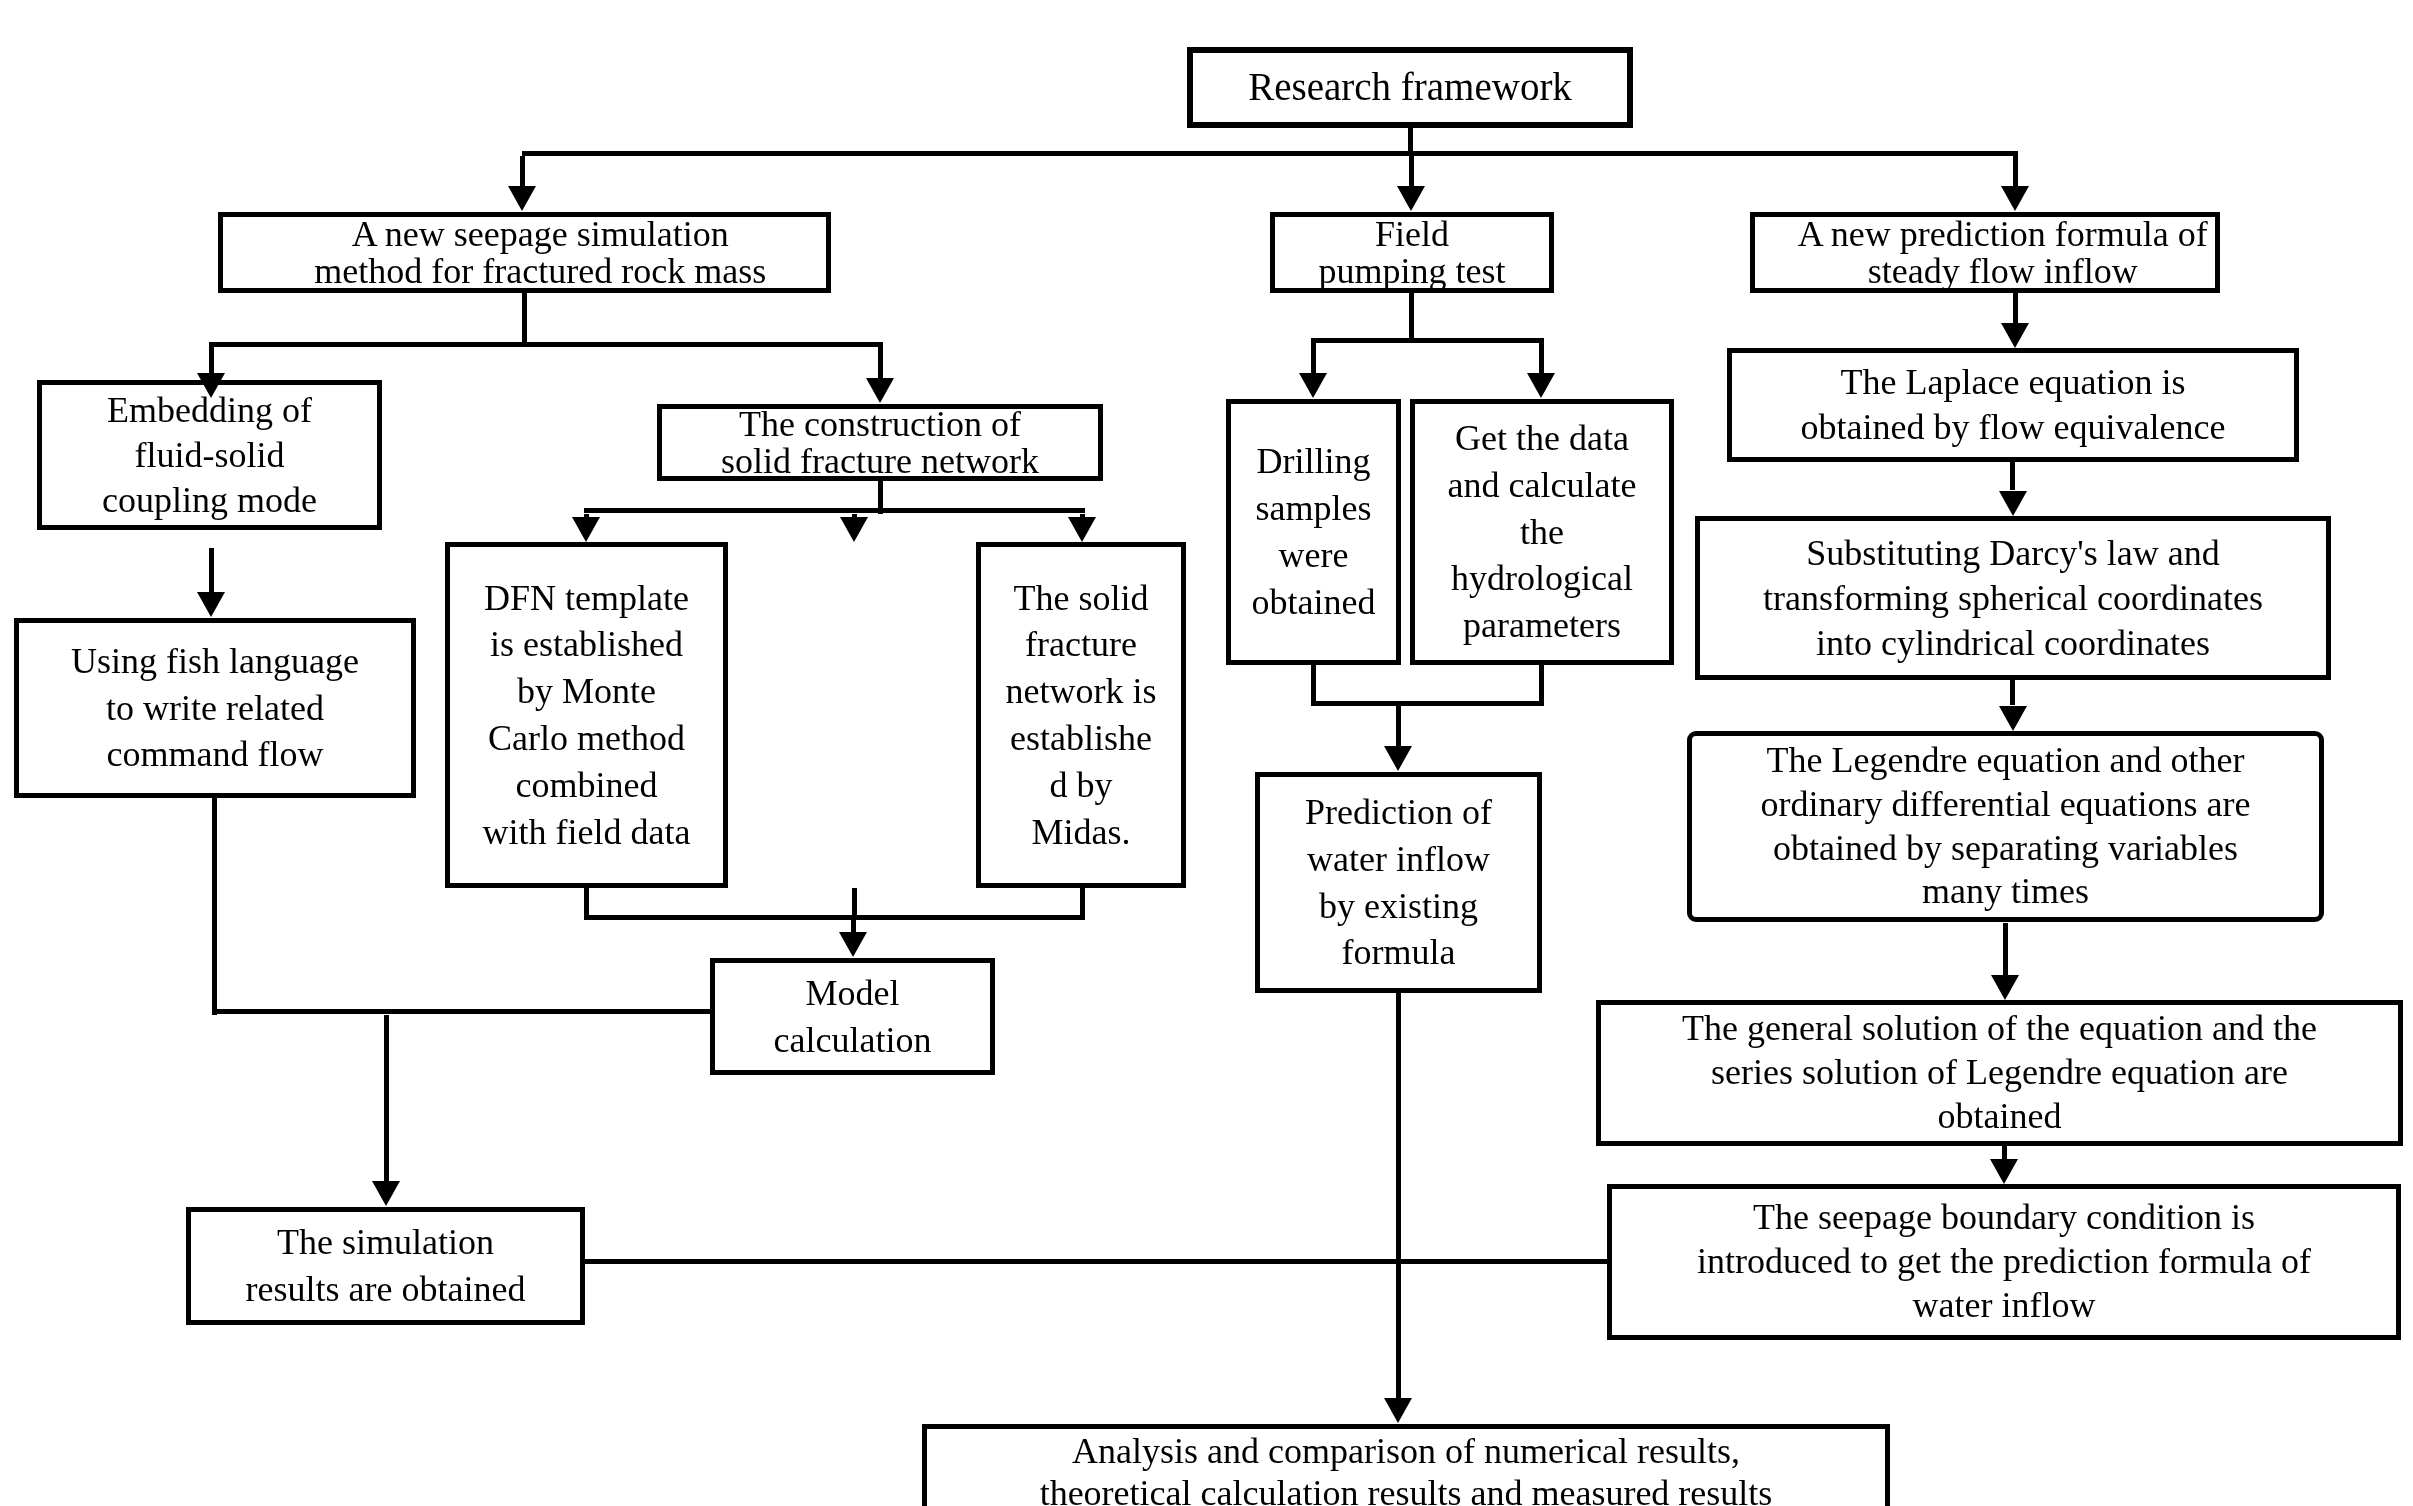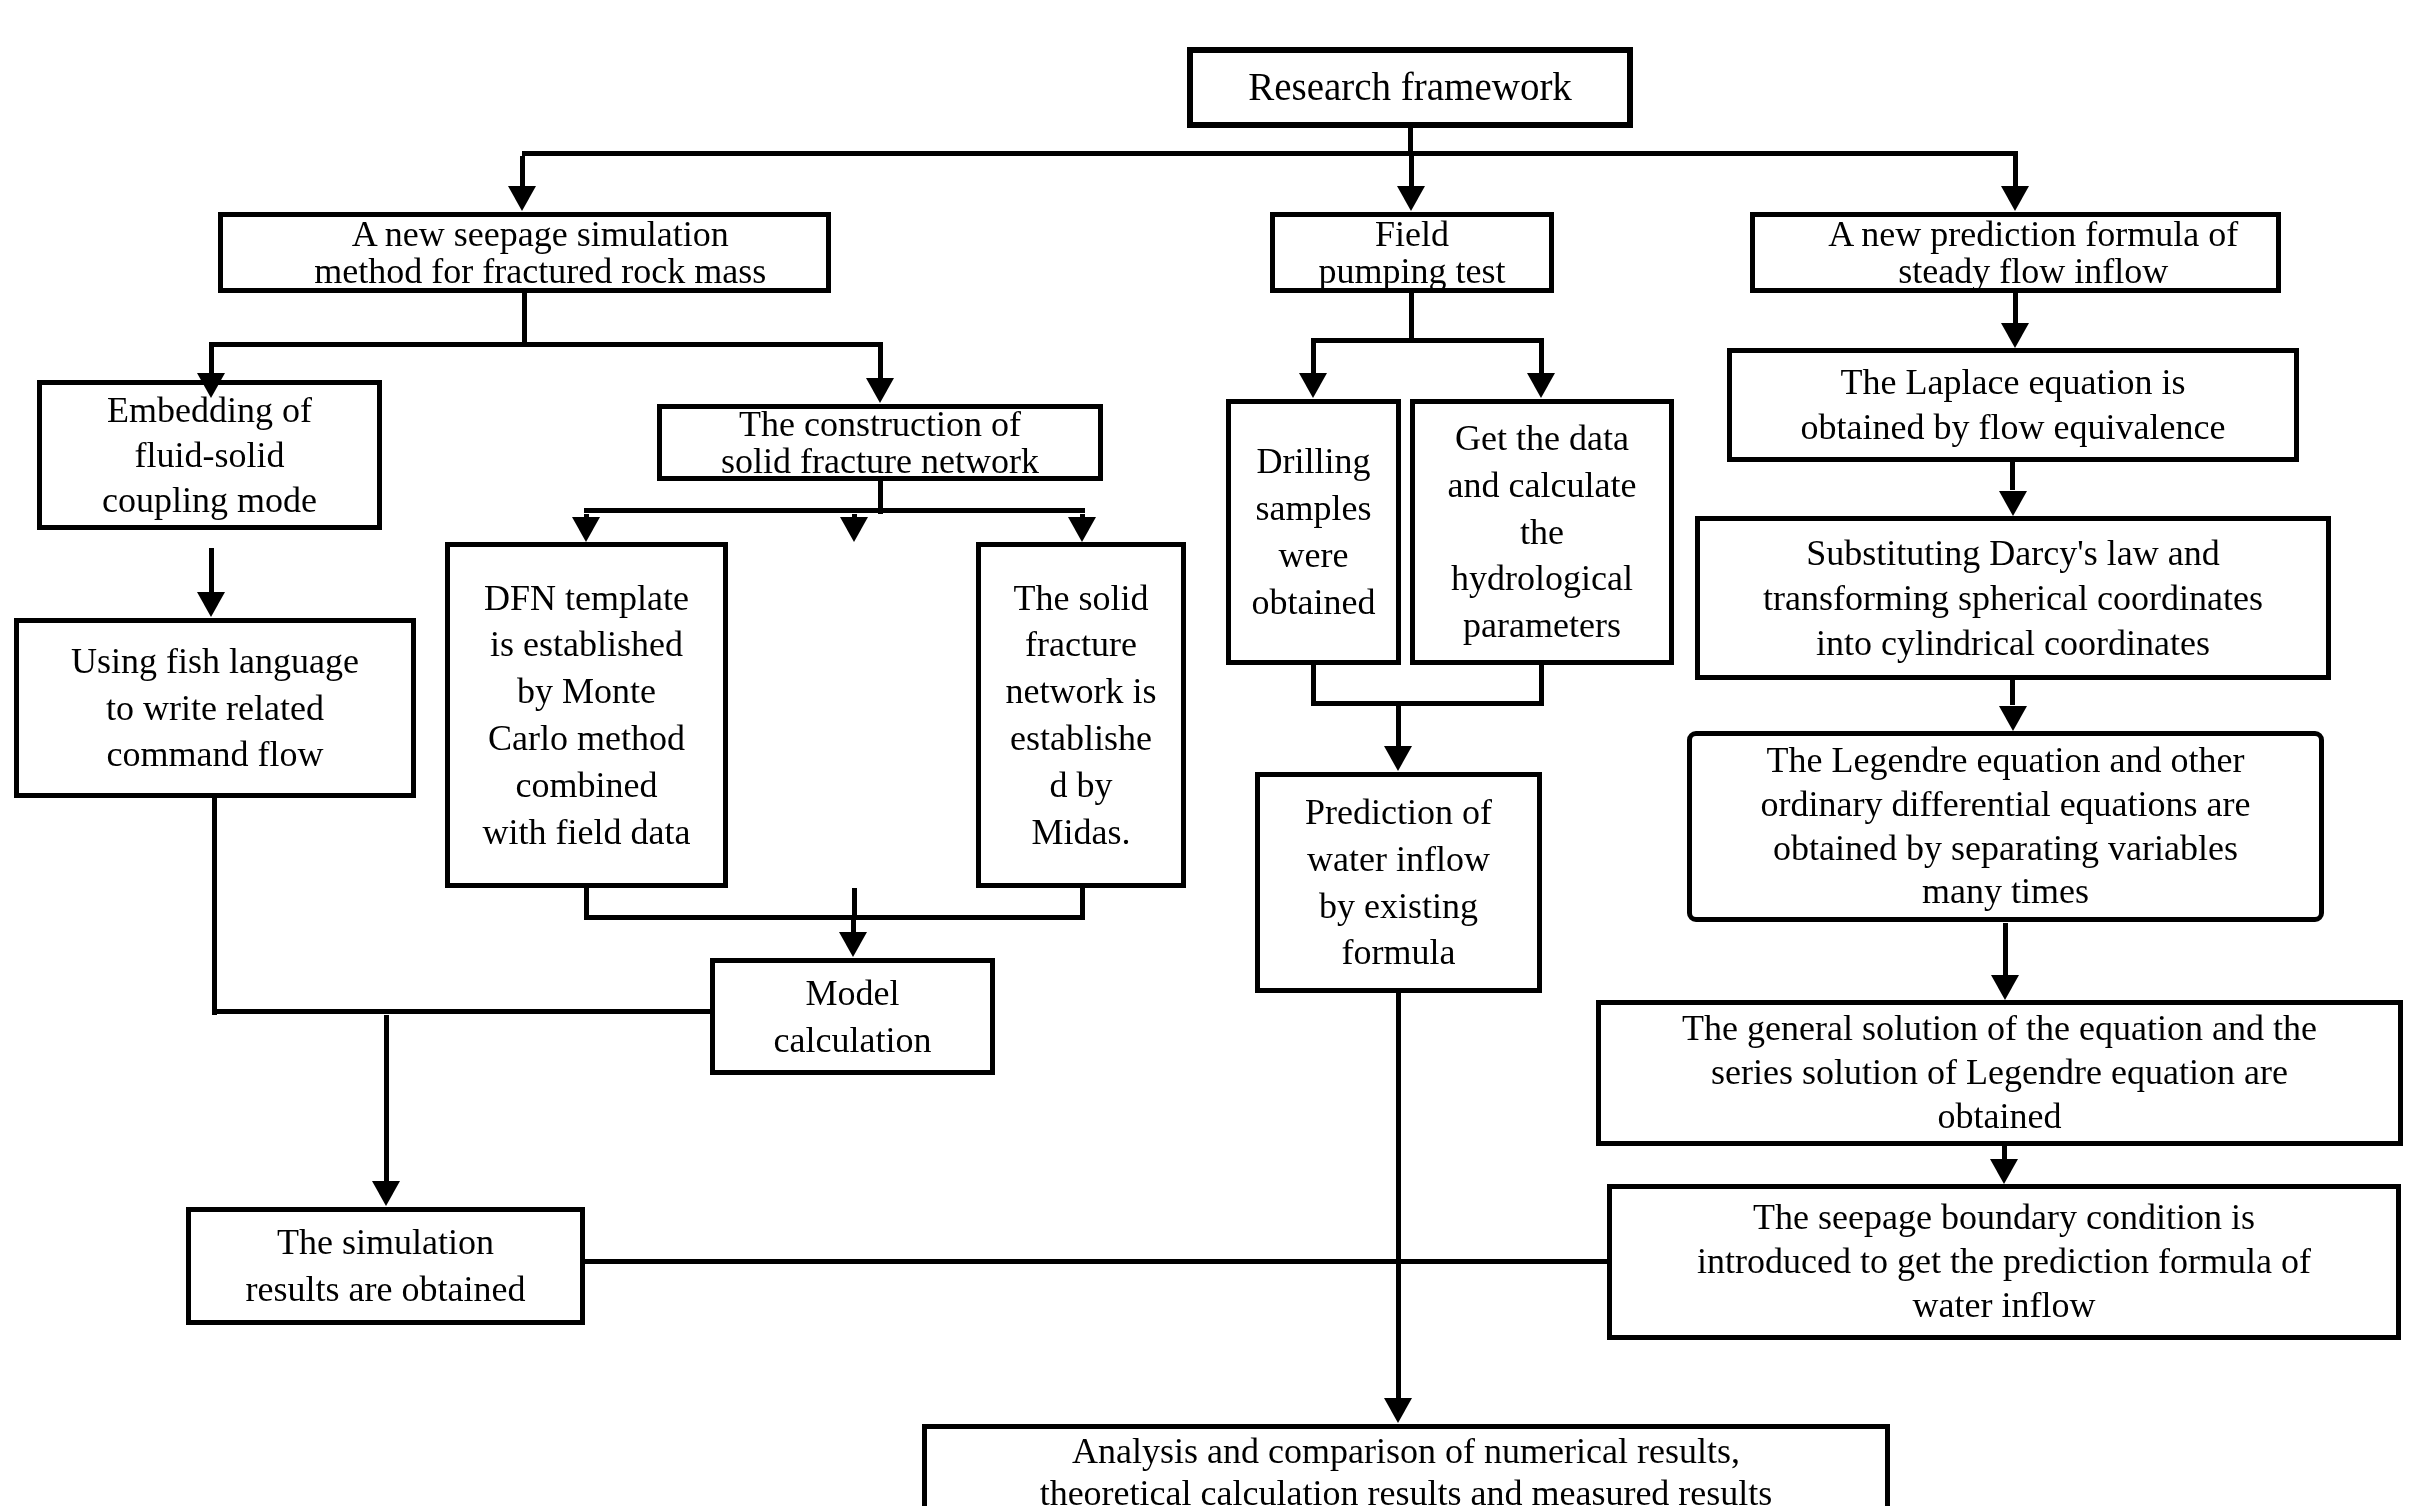--- a/index.html
+++ b/index.html
@@ -24,21 +24,21 @@
 <div id="canvas">
 
   <div class="box b-thick fs52" style="left:1187px;top:23px;width:446px;height:81px;">Research framework</div>
 
   <div class="box lh10" style="left:218px;top:188px;width:613px;height:81px;padding-left:36px;">A new seepage simulation
 method for fractured rock mass</div>
 
   <div class="box lh10" style="left:1270px;top:188px;width:284px;height:81px;">Field
 pumping test</div>
 
-  <div class="box lh10" style="left:1750px;top:188px;width:531px;height:81px;padding-left:40px;">A new prediction formula of
+  <div class="box lh10" style="left:1750px;top:188px;width:470px;height:81px;padding-left:40px;">A new prediction formula of
 steady flow inflow</div>
 
   <div class="box" style="left:37px;top:356px;width:345px;height:150px;font-family:Liberation Serif, serif;">Embedding of
 fluid-solid
 coupling mode</div>
 
   <div class="box lh10" style="left:657px;top:380px;width:446px;height:77px;">The construction of
 solid fracture network</div>
 
   <div class="box lh13" style="left:14px;top:594px;width:402px;height:180px;">Using fish language

